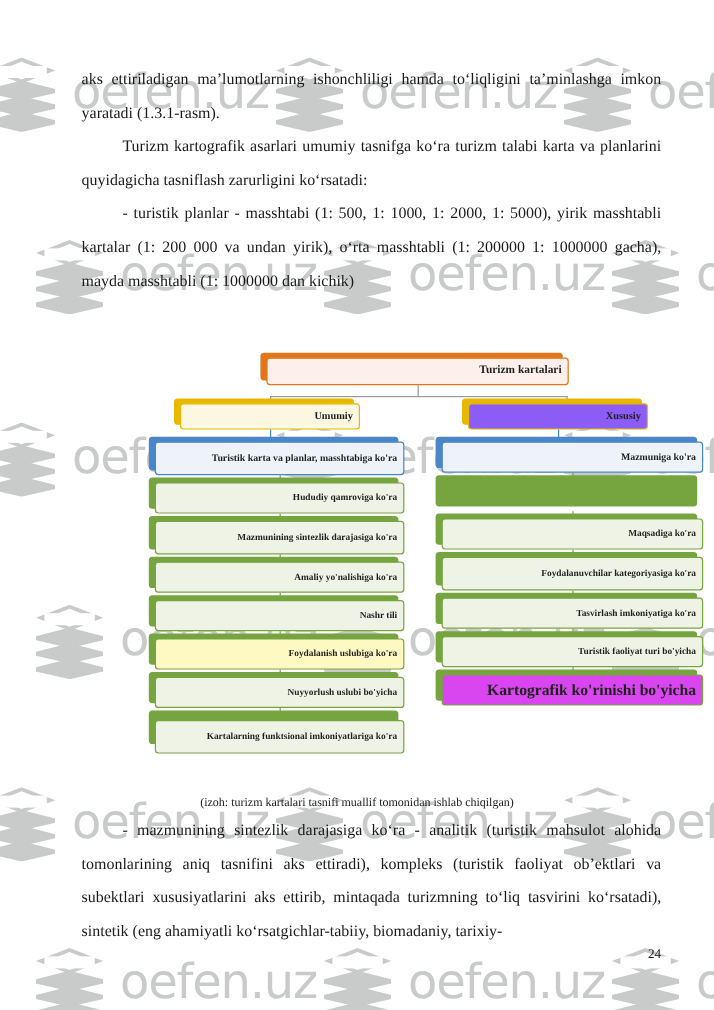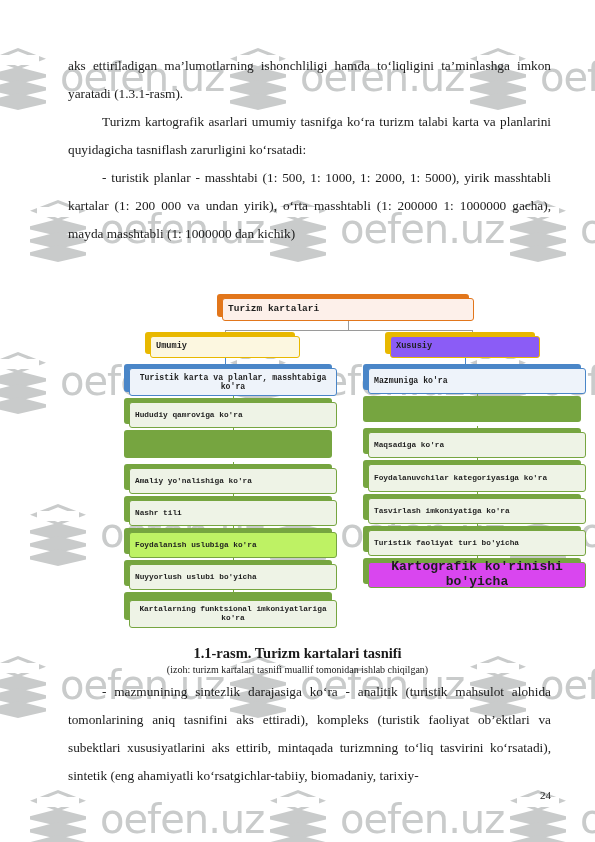--- a/index.html
+++ b/index.html
@@ -51,22 +51,22 @@
   }
   p.para.noind{text-indent:0;}
   p.para.dash{text-indent:34px;}
 
   
   #diagram{
     position:absolute;left:0;right:0;top:292px;height:350px;
   }
   .node{
     position:absolute;box-sizing:border-box;
-    display:flex;align-items:center;justify-content:flex-start;text-align:center;
-    font-family:Liberation Mono, monospace;
+    display:flex;align-items:center;justify-content:flex-end;text-align:center;
+    font-family:Liberation Serif, serif;
     font-weight:bold;color:#1f1f1f;
     border-radius:3px;
     line-height:1.12;
   }
   
   .plate{position:absolute;border-radius:3px;}
 
   .conn{position:absolute;background:#7f7f7f;}
 
   
@@ -286,30 +286,33 @@
       <div class="conn" style="left: 465px; top: 66px; width: 1.3px; height: 10px; background: rgb(74, 134, 200);"></div>
       <div class="plate" style="left: 124px; top: 72px; width: 208px; height: 28px; background: rgb(74, 134, 200);"></div>
       <div class="node" style="left: 129px; top: 76px; width: 208px; height: 28px; border: 1.4px solid rgb(74, 134, 200); background: rgb(238, 243, 250); font-size: 8.2px; padding: 0px 5px;">
         <span>Turistik karta va planlar, masshtabiga ko'ra</span>
       </div>
       <div class="plate" style="left: 124px; top: 106px; width: 208px; height: 26px; background: rgb(118, 165, 64);"></div>
       <div class="node" style="left: 129px; top: 110px; width: 208px; height: 26px; border: 1.4px solid rgb(118, 165, 64); background: rgb(238, 243, 230); font-size: 7.8px; padding: 0px 5px;">
         <span>Hududiy qamroviga ko'ra</span>
       </div>
       <div class="plate" style="left: 124px; top: 138px; width: 208px; height: 28px; background: rgb(118, 165, 64);"></div>
+      <div class="node" style="left: 129px; top: 142px; width: 208px; height: 28px; border: 1.4px solid rgb(118, 165, 64); background: rgb(238, 243, 230); font-size: 7.8px; padding: 0px 5px;">
+        <span>Mazmunining sintezlik darajasiga ko'ra</span>
+      </div>
       <div class="plate" style="left: 124px; top: 172px; width: 208px; height: 26px; background: rgb(118, 165, 64);"></div>
       <div class="node" style="left: 129px; top: 176px; width: 208px; height: 26px; border: 1.4px solid rgb(118, 165, 64); background: rgb(238, 243, 230); font-size: 7.8px; padding: 0px 5px;">
         <span>Amaliy yo'nalishiga ko'ra</span>
       </div>
       <div class="plate" style="left: 124px; top: 204px; width: 208px; height: 26px; background: rgb(118, 165, 64);"></div>
       <div class="node" style="left: 129px; top: 208px; width: 208px; height: 26px; border: 1.4px solid rgb(118, 165, 64); background: rgb(238, 243, 230); font-size: 7.8px; padding: 0px 5px;">
         <span>Nashr tili</span>
       </div>
       <div class="plate" style="left: 124px; top: 236px; width: 208px; height: 26px; background: rgb(118, 165, 64);"></div>
-      <div class="node" style="left: 129px; top: 240px; width: 208px; height: 26px; border: 1.4px solid rgb(118, 165, 64); background: #bef264; font-size: 7.8px; padding: 0px 5px;">
+      <div class="node" style="left: 129px; top: 240px; width: 208px; height: 26px; border: 1.4px solid rgb(118, 165, 64); background: #fef9c3; font-size: 7.8px; padding: 0px 5px;">
         <span>Foydalanish uslubiga ko'ra</span>
       </div>
       <div class="plate" style="left: 124px; top: 268px; width: 208px; height: 26px; background: rgb(118, 165, 64);"></div>
       <div class="node" style="left: 129px; top: 272px; width: 208px; height: 26px; border: 1.4px solid rgb(118, 165, 64); background: rgb(238, 243, 230); font-size: 7.8px; padding: 0px 5px;">
         <span>Nuyyorlush uslubi bo'yicha</span>
       </div>
       <div class="plate" style="left: 124px; top: 300px; width: 208px; height: 28px; background: rgb(118, 165, 64);"></div>
       <div class="node" style="left: 129px; top: 308px; width: 208px; height: 28px; border: 1.4px solid rgb(118, 165, 64); background: rgb(238, 243, 230); font-size: 7.8px; padding: 0px 5px;">
         <span>Kartalarning funktsional imkoniyatlariga ko'ra</span>
       </div>
@@ -346,21 +349,20 @@
         <span>Kartografik ko'rinishi bo'yicha</span>
       </div>
       <div class="conn" style="left: 477px; top: 102px; width: 1.3px; height: 6px; background: rgb(118, 165, 64);"></div>
       <div class="conn" style="left: 477px; top: 134px; width: 1.3px; height: 6px; background: rgb(118, 165, 64);"></div>
       <div class="conn" style="left: 477px; top: 166px; width: 1.3px; height: 6px; background: rgb(118, 165, 64);"></div>
       <div class="conn" style="left: 477px; top: 200px; width: 1.3px; height: 6px; background: rgb(118, 165, 64);"></div>
       <div class="conn" style="left: 477px; top: 232px; width: 1.3px; height: 6px; background: rgb(118, 165, 64);"></div>
       <div class="conn" style="left: 477px; top: 264px; width: 1.3px; height: 6px; background: rgb(118, 165, 64);"></div>
     </div>
 
-  <div class="caption cap-title">1.1-rasm. Turizm kartalari tasnifi</div>
   <div class="caption cap-note">(izoh: turizm kartalari tasnifi muallif tomonidan ishlab chiqilgan)</div>
 
   <div class="bottom-body">
     <p class="para dash">- mazmunining sintezlik darajasiga ko‘ra - analitik (turistik mahsulot alohida tomonlarining aniq tasnifini aks ettiradi), kompleks (turistik faoliyat ob’ektlari va subektlari xususiyatlarini aks ettirib, mintaqada turizmning to‘liq tasvirini ko‘rsatadi), sintetik (eng ahamiyatli ko‘rsatgichlar-tabiiy, biomadaniy, tarixiy-</p>
   </div>
 
   <div class="pagenum">24</div>
 </div>
 
 </body></html>

